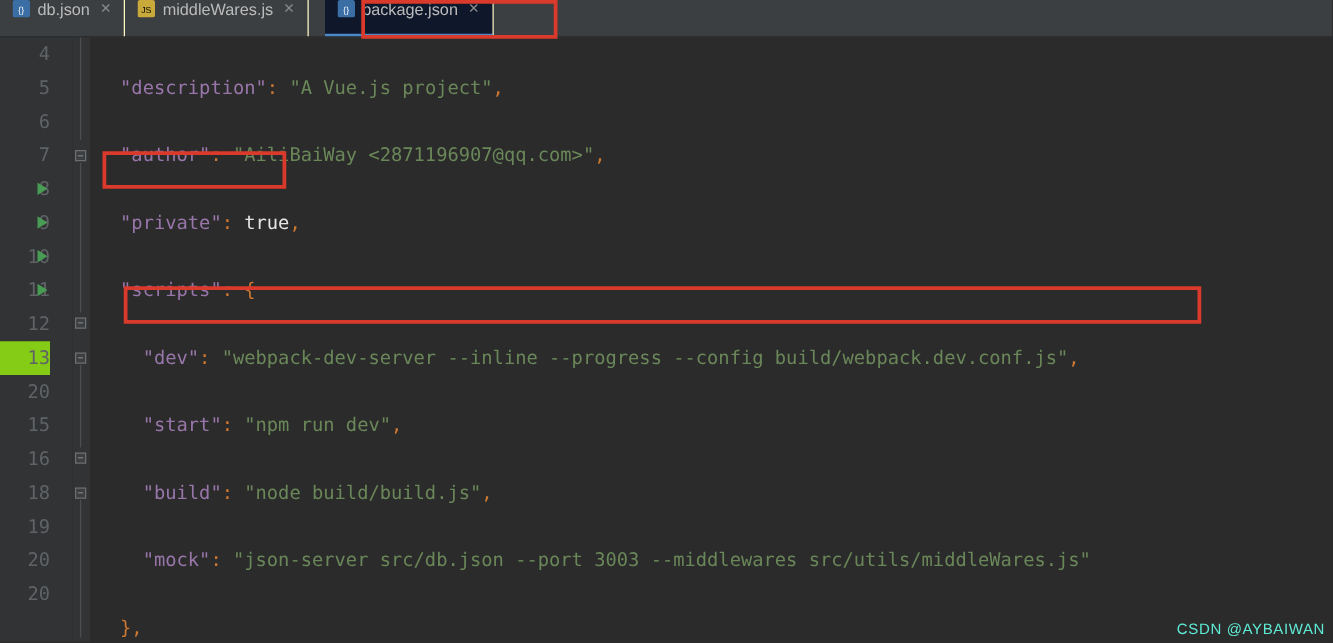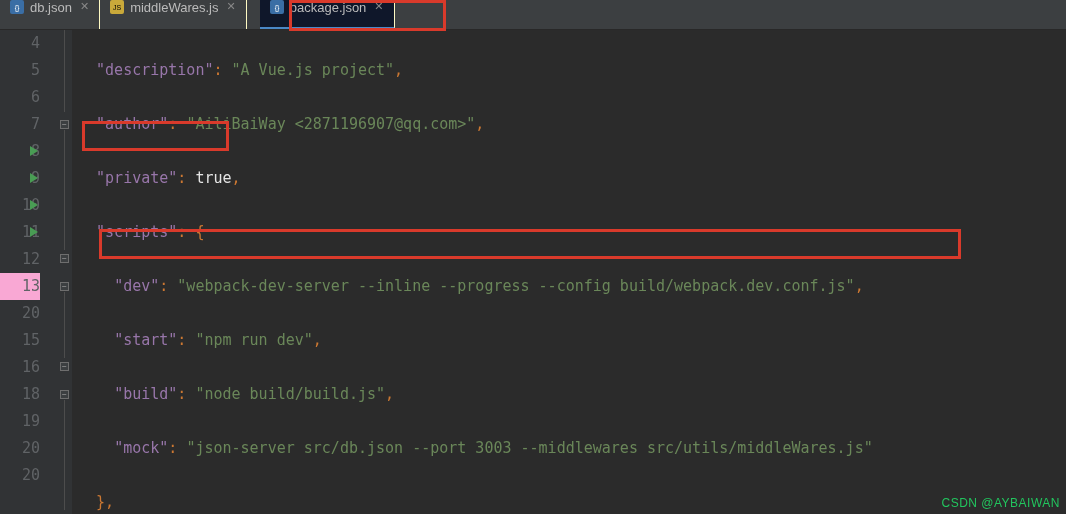--- a/index.html
+++ b/index.html
@@ -93,32 +93,32 @@
     flex: 1;
     position: relative;
     padding-left: 6px;
     white-space: pre;
   }
   .code .row { height: 27px; }
   .k { color: #9876aa; } 
   .s { color: #6a8759; } 
   .p { color: #cc7832; } 
   .n { color: #e5e5e5; }
-  .caret-bg { background: #f9a8d4; }
+  .caret-bg { background: #84cc16; }
   .hl-box {
     position: absolute;
     border: 3px solid #d93a2b;
     pointer-events: none;
   }
   .watermark {
     position: absolute;
     right: 6px; bottom: 4px;
     font-family: Arial, sans-serif;
     font-size: 12px;
-    color: #22c55e;
+    color: #5eead4;
     letter-spacing: 0.5px;
   }
 </style>
 </head>
 <body>
 
 <div class="tabs">
   <div class="tab">
     <span class="file-icon">
       <svg width="14" height="14">

